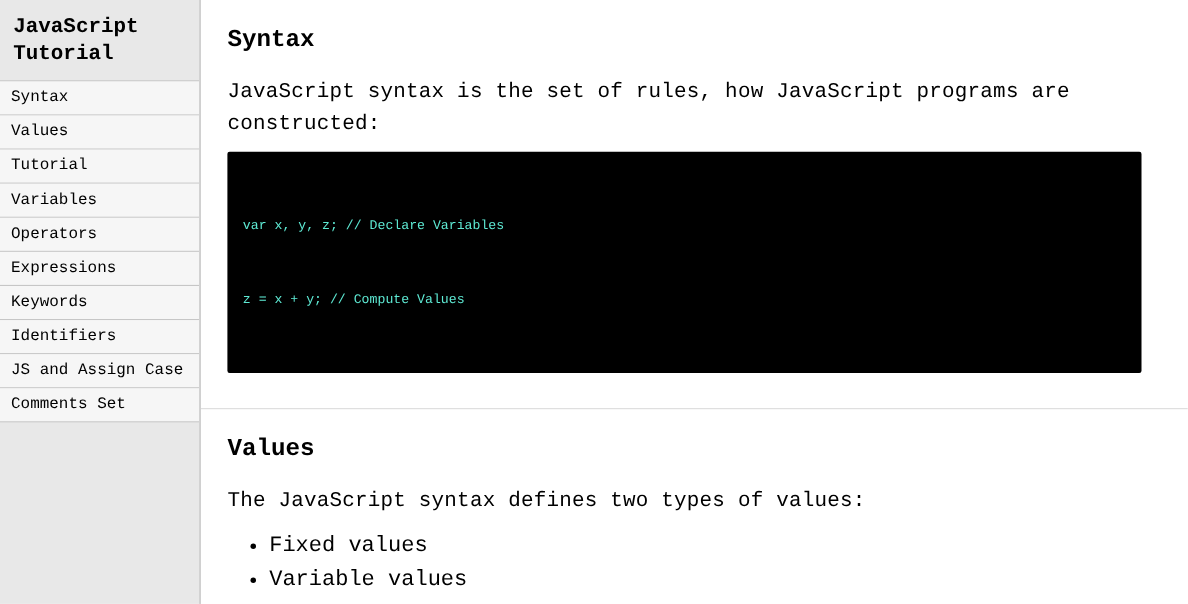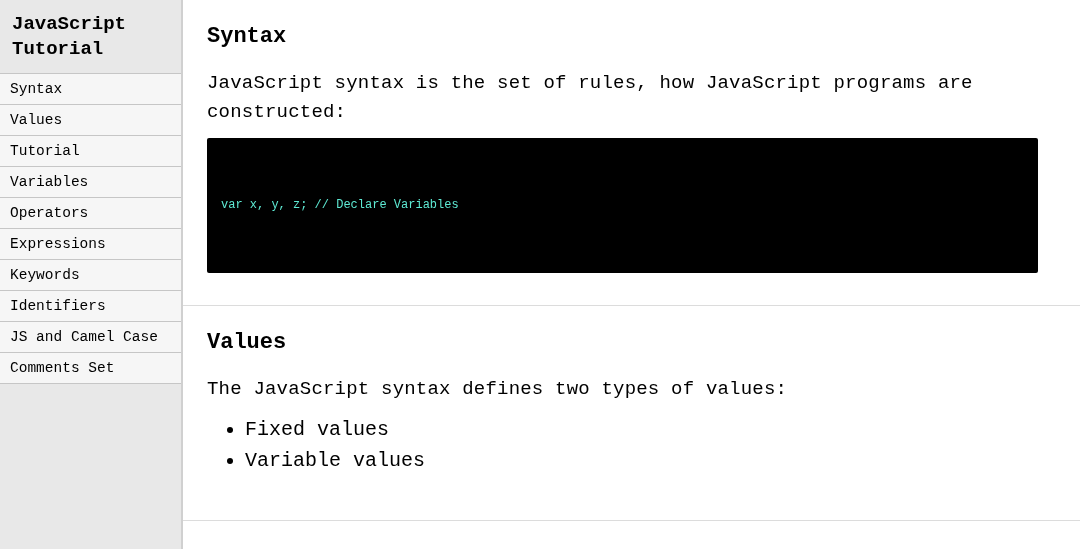--- a/index.html
+++ b/index.html
@@ -29,31 +29,32 @@
     <div class="sidebar-title">JavaScript Tutorial</div>
     <ul class="nav-list">
       <li class="nav-item">Syntax</li>
       <li class="nav-item">Values</li>
       <li class="nav-item">Tutorial</li>
       <li class="nav-item">Variables</li>
       <li class="nav-item">Operators</li>
       <li class="nav-item">Expressions</li>
       <li class="nav-item">Keywords</li>
       <li class="nav-item">Identifiers</li>
-      <li class="nav-item">JS and Camel Case</li>
+      <li class="nav-item">JS and Assign Case</li>
       <li class="nav-item">Comments Set</li>
     </ul>
   </aside>
 
   <main class="content">
     <section class="section">
       <h2>Syntax</h2>
       <p>JavaScript syntax is the set of rules, how JavaScript programs are constructed:</p>
       <div class="codebox">
         <span class="cline">var x, y, z; // Declare Variables</span>
+        <span class="cline">z = x + y; // Compute Values</span>
       </div>
     </section>
 
     <section class="section">
       <h2>Values</h2>
       <p>The JavaScript syntax defines two types of values:</p>
       <ul class="bullets">
         <li>Fixed values</li>
         <li>Variable values</li>
       </ul>

